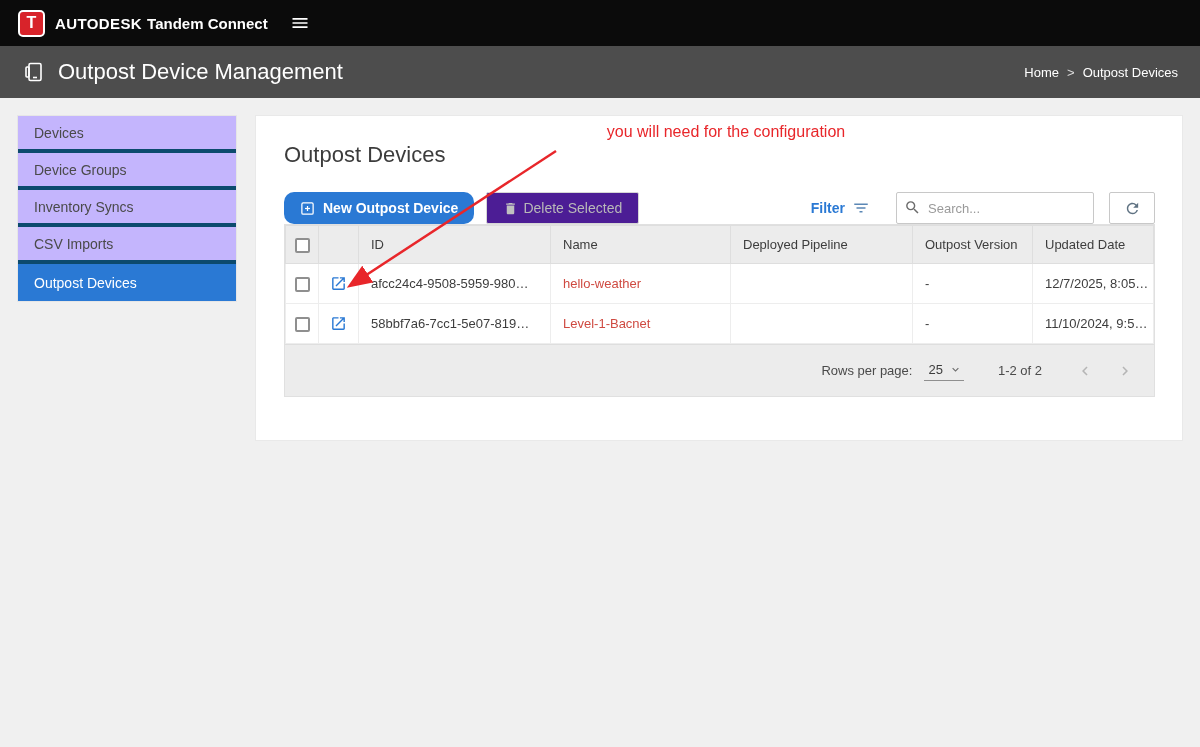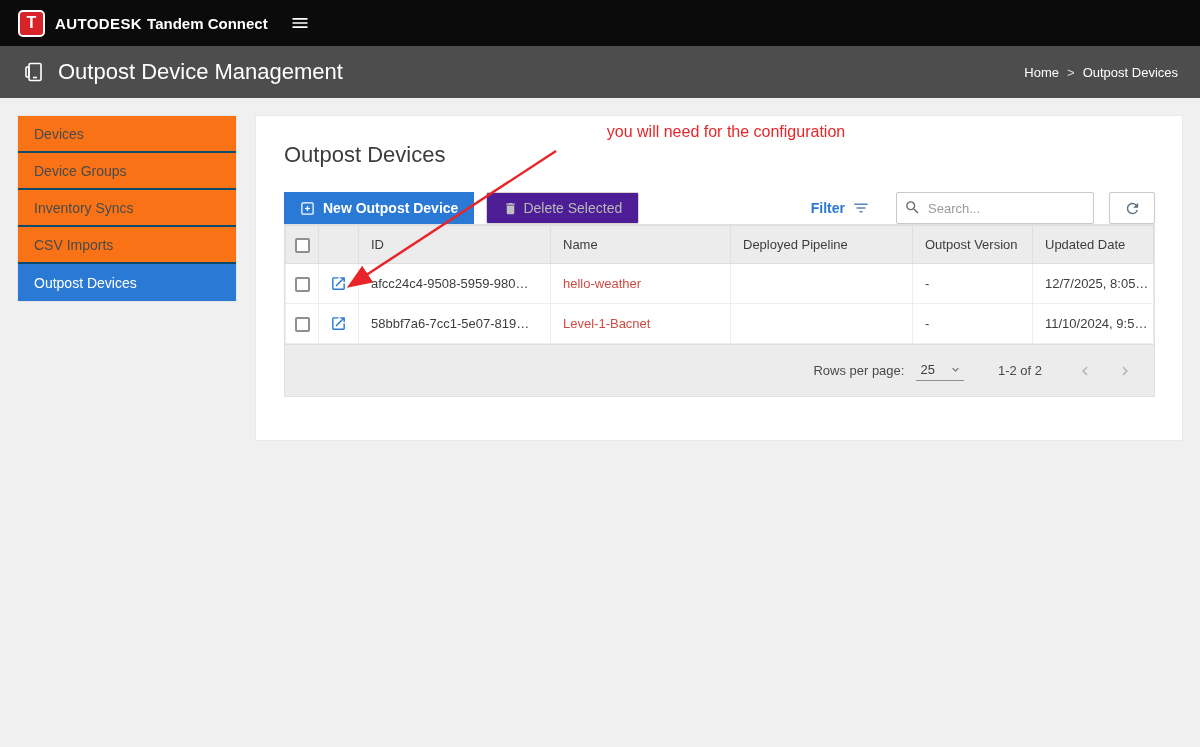--- a/index.html
+++ b/index.html
@@ -21,30 +21,30 @@
 
   
   .pagehead { position:absolute; top:46px; left:0; width:1200px; height:52px; background:#4d4d4d; display:flex; align-items:center; padding:0 22px; color:#fff; z-index:4; }
   .pagehead .ptitle { font-size:22px; font-weight:400; margin-left:12px; }
   .breadcrumb { margin-left:auto; font-size:13px; display:flex; align-items:center; gap:8px; color:#fff; }
   .breadcrumb .crumb { cursor:pointer; }
   .breadcrumb .sep { color:#ddd; }
 
   
   .sidebar { position:absolute; left:17px; top:115px; width:220px; background:#fff; border:1px solid #e6e6e6; z-index:2; }
-  .side-item { height:37px; display:flex; align-items:center; padding-left:16px; font-size:14px; color:#4a4a4a; border-bottom:2px solid #0c4a6e; cursor:pointer; background:#f97316; }
+  .side-item { height:37px; display:flex; align-items:center; padding-left:16px; font-size:14px; color:#4a4a4a; border-bottom:4px solid #0c4a6e; cursor:pointer; background:#c4b5fd; }
   .side-item:last-child { border-bottom:none; }
   .side-item.selected { background:#2a79d4; color:#fff; }
 
   
   .card { position:absolute; left:255px; top:115px; width:928px; height:326px; background:#fff; border:1px solid #e9e9e9; z-index:1; padding:26px 27px 0 28px; }
   .card-title { font-size:22px; color:#3c3c3c; font-weight:400; }
 
   .toolbar { margin-top:24px; display:flex; align-items:center; }
-  .btn-new { display:flex; align-items:center; gap:8px; background:#2a79d4; color:#fff; border:none; height:32px; padding:13px 16px; font-size:14px; font-weight:bold; border-radius:0; cursor:pointer; font-family:inherit; }
+  .btn-new { display:flex; align-items:center; gap:8px; background:#2a79d4; color:#fff; border:none; height:32px; padding:13px 16px; font-size:14px; font-weight:bold; border-radius:10px; cursor:pointer; font-family:inherit; }
   .btn-delete { display:flex; align-items:center; gap:5px; background:#4c1d95; color:#b9b9b9; border:1px solid #d6d6d6; height:32px; padding:0 16px; font-size:14px; border-radius:2px; margin-left:12px; font-family:inherit; }
   .filter-group { margin-left:auto; display:flex; align-items:center; gap:7px; color:#2a79d4; font-size:14px; font-weight:bold; cursor:pointer; margin-right:26px; }
   .filter-group .ficon { color:#5b87b5; display:flex; }
   .search-wrap { position:relative; width:198px; }
   .search-wrap input { width:198px; height:32px; border:1px solid #c8c8c8; border-radius:2px; padding:0 8px 0 31px; font-size:13px; color:#444; font-family:inherit; outline:none; }
   .search-wrap input::placeholder { color:#9a9a9a; }
   .search-wrap .sicon { position:absolute; left:8px; top:7px; color:#6b6b6b; }
   .btn-refresh { margin-left:15px; width:46px; height:32px; background:#fff; border:1px solid #c8c8c8; border-radius:2px; display:flex; align-items:center; justify-content:center; color:#5f7282; cursor:pointer; }
 
   
@@ -55,21 +55,21 @@
   .col-cb { width:33px; } .col-icon { width:40px; } .col-id { width:192px; } .col-name { width:180px; } .col-pipe { width:182px; } .col-ver { width:120px; }
   .cb-cell, .icon-cell { text-align:center; padding:0; }
   .checkbox { width:15px; height:15px; border:2px solid #8f8f8f; border-radius:2px; display:inline-block; vertical-align:middle; background:#fff; cursor:pointer; }
   .open-icon { color:#2a79d4; display:inline-flex; vertical-align:middle; cursor:pointer; }
   .name-link { color:#cf4a41; cursor:pointer; text-decoration:none; }
   .cell-trunc { white-space:nowrap; overflow:hidden; }
 
   
   .pagefoot { background:#ececec; height:52px; display:flex; align-items:center; justify-content:flex-end; padding-right:14px; font-size:13px; color:#4a4a4a; border-top:1px solid #dedede; }
   .rpp-label { margin-right:12px; }
-  .rpp-select { display:flex; align-items:center; gap:14px; border-bottom:1px solid #8f8f8f; padding:2px 2px 3px 4px; cursor:pointer; margin-right:34px; color:#3d3d3d; }
+  .rpp-select { display:flex; align-items:center; gap:6px; border-bottom:1px solid #8f8f8f; padding:2px 2px 3px 4px; cursor:pointer; margin-right:34px; color:#3d3d3d; }
   .range { margin-right:34px; }
   .page-chevs { display:flex; align-items:center; gap:22px; color:#b5b5b5; padding-right:6px; }
   .page-chevs span { cursor:pointer; display:flex; }
 
   
   .annotation { position:absolute; left:530px; top:120px; width:392px; text-align:center; color:#e8262a; font-size:16px; line-height:23px; z-index:6; pointer-events:none; }
   .arrow-overlay { position:absolute; left:0; top:0; width:1200px; height:747px; z-index:6; pointer-events:none; }
 
   .icon-svg { display:block; }
 </style>

